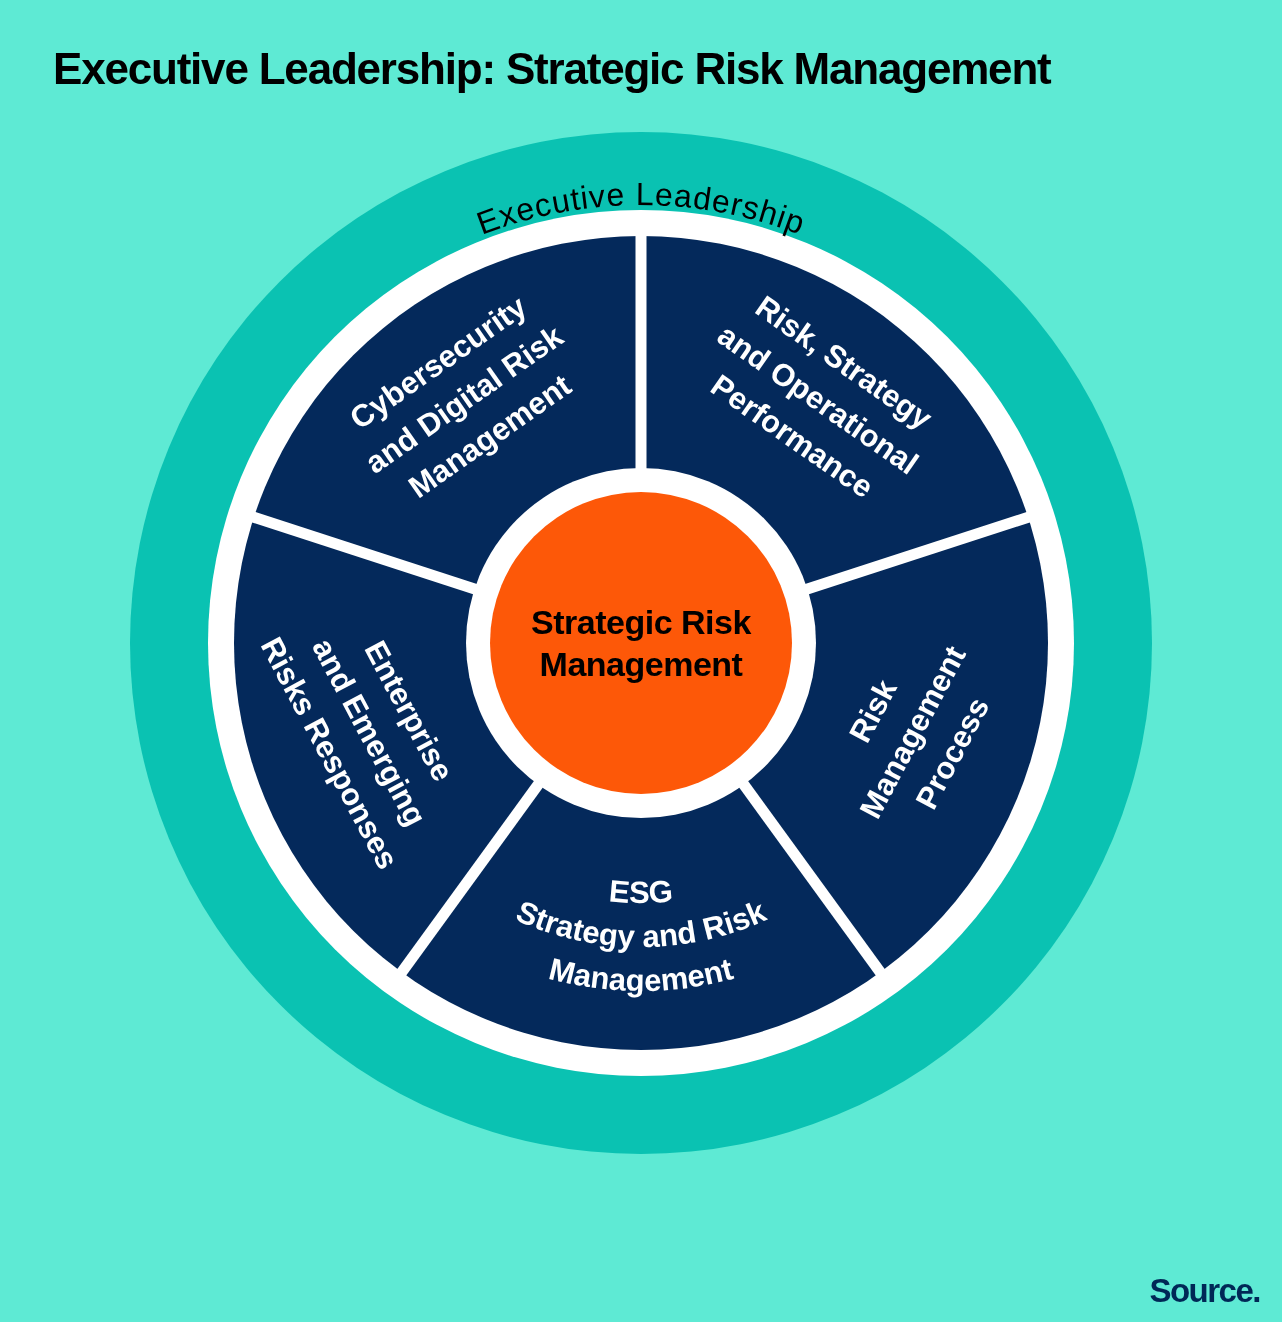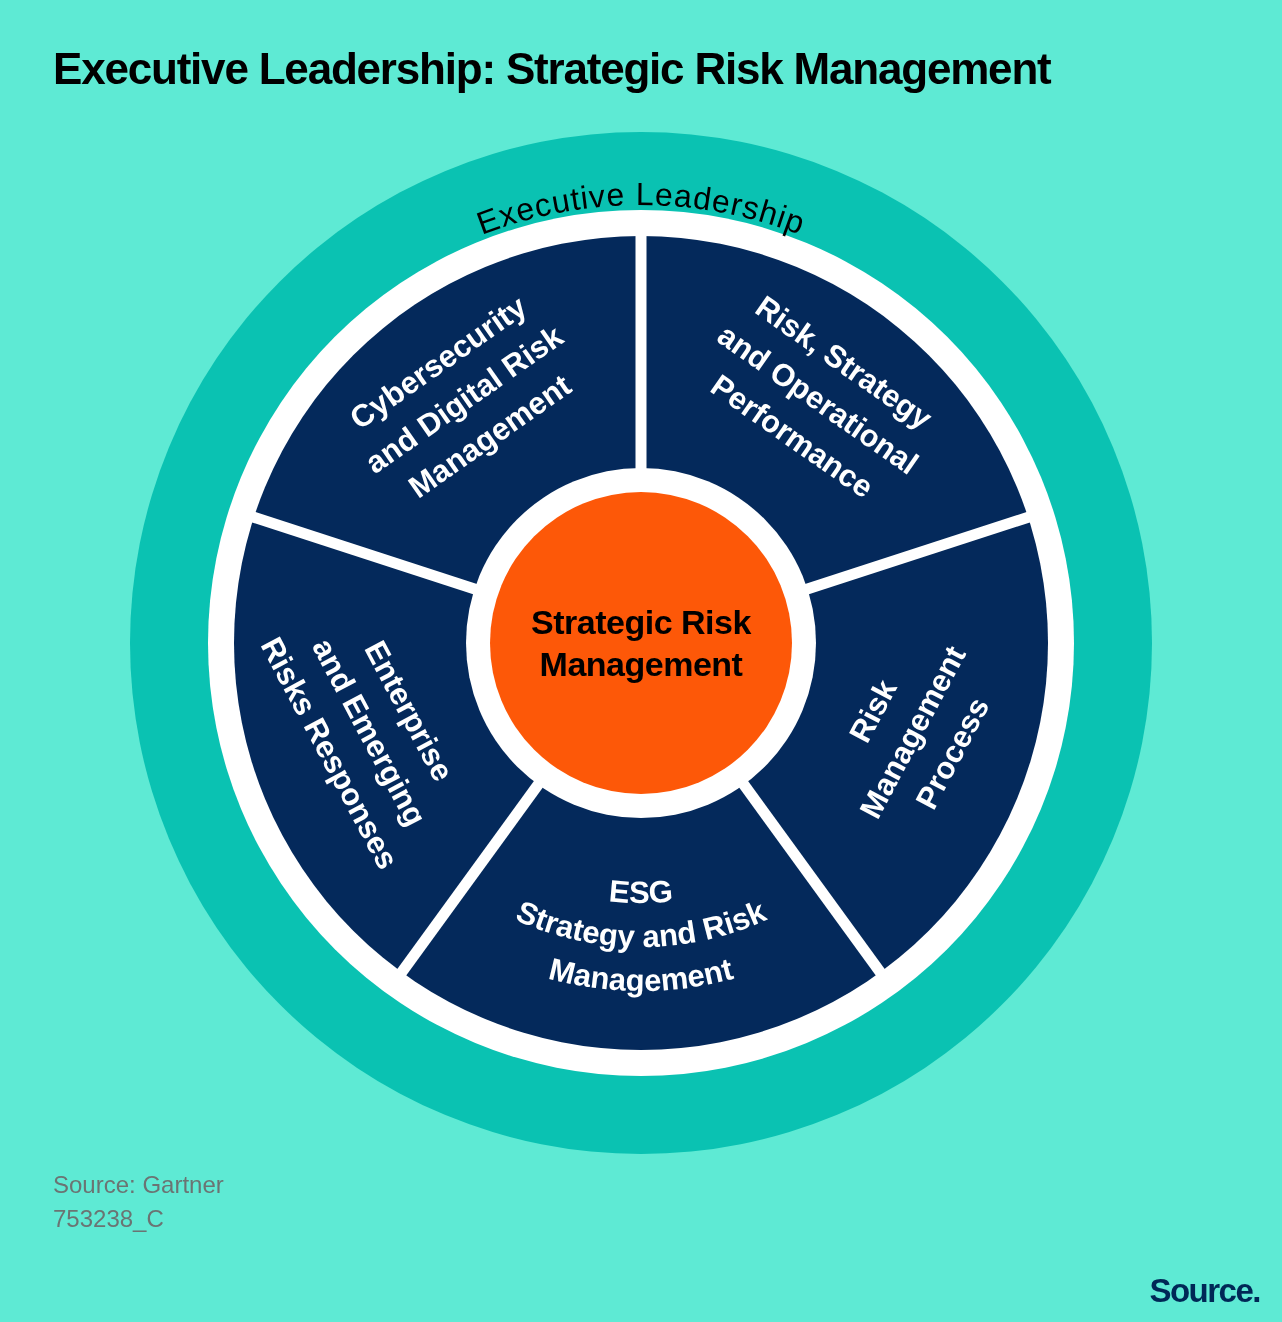--- a/index.html
+++ b/index.html
@@ -141,20 +141,16 @@
         <textPath href="#arcEsg3" startOffset="50%">Management</textPath>
       </text>
     </g>
 
     <g>
       <text class="center-text" x="641" y="634">Strategic Risk</text>
       <text class="center-text" x="641" y="676">Management</text>
     </g>
   </svg>
 
-  <div class="source-block">
-    <div>Source: Gartner</div>
-    <div>753238_C</div>
-  </div>
 
   <div class="brand-logo">Source.</div>
 
 </div>
 
 </body></html>

